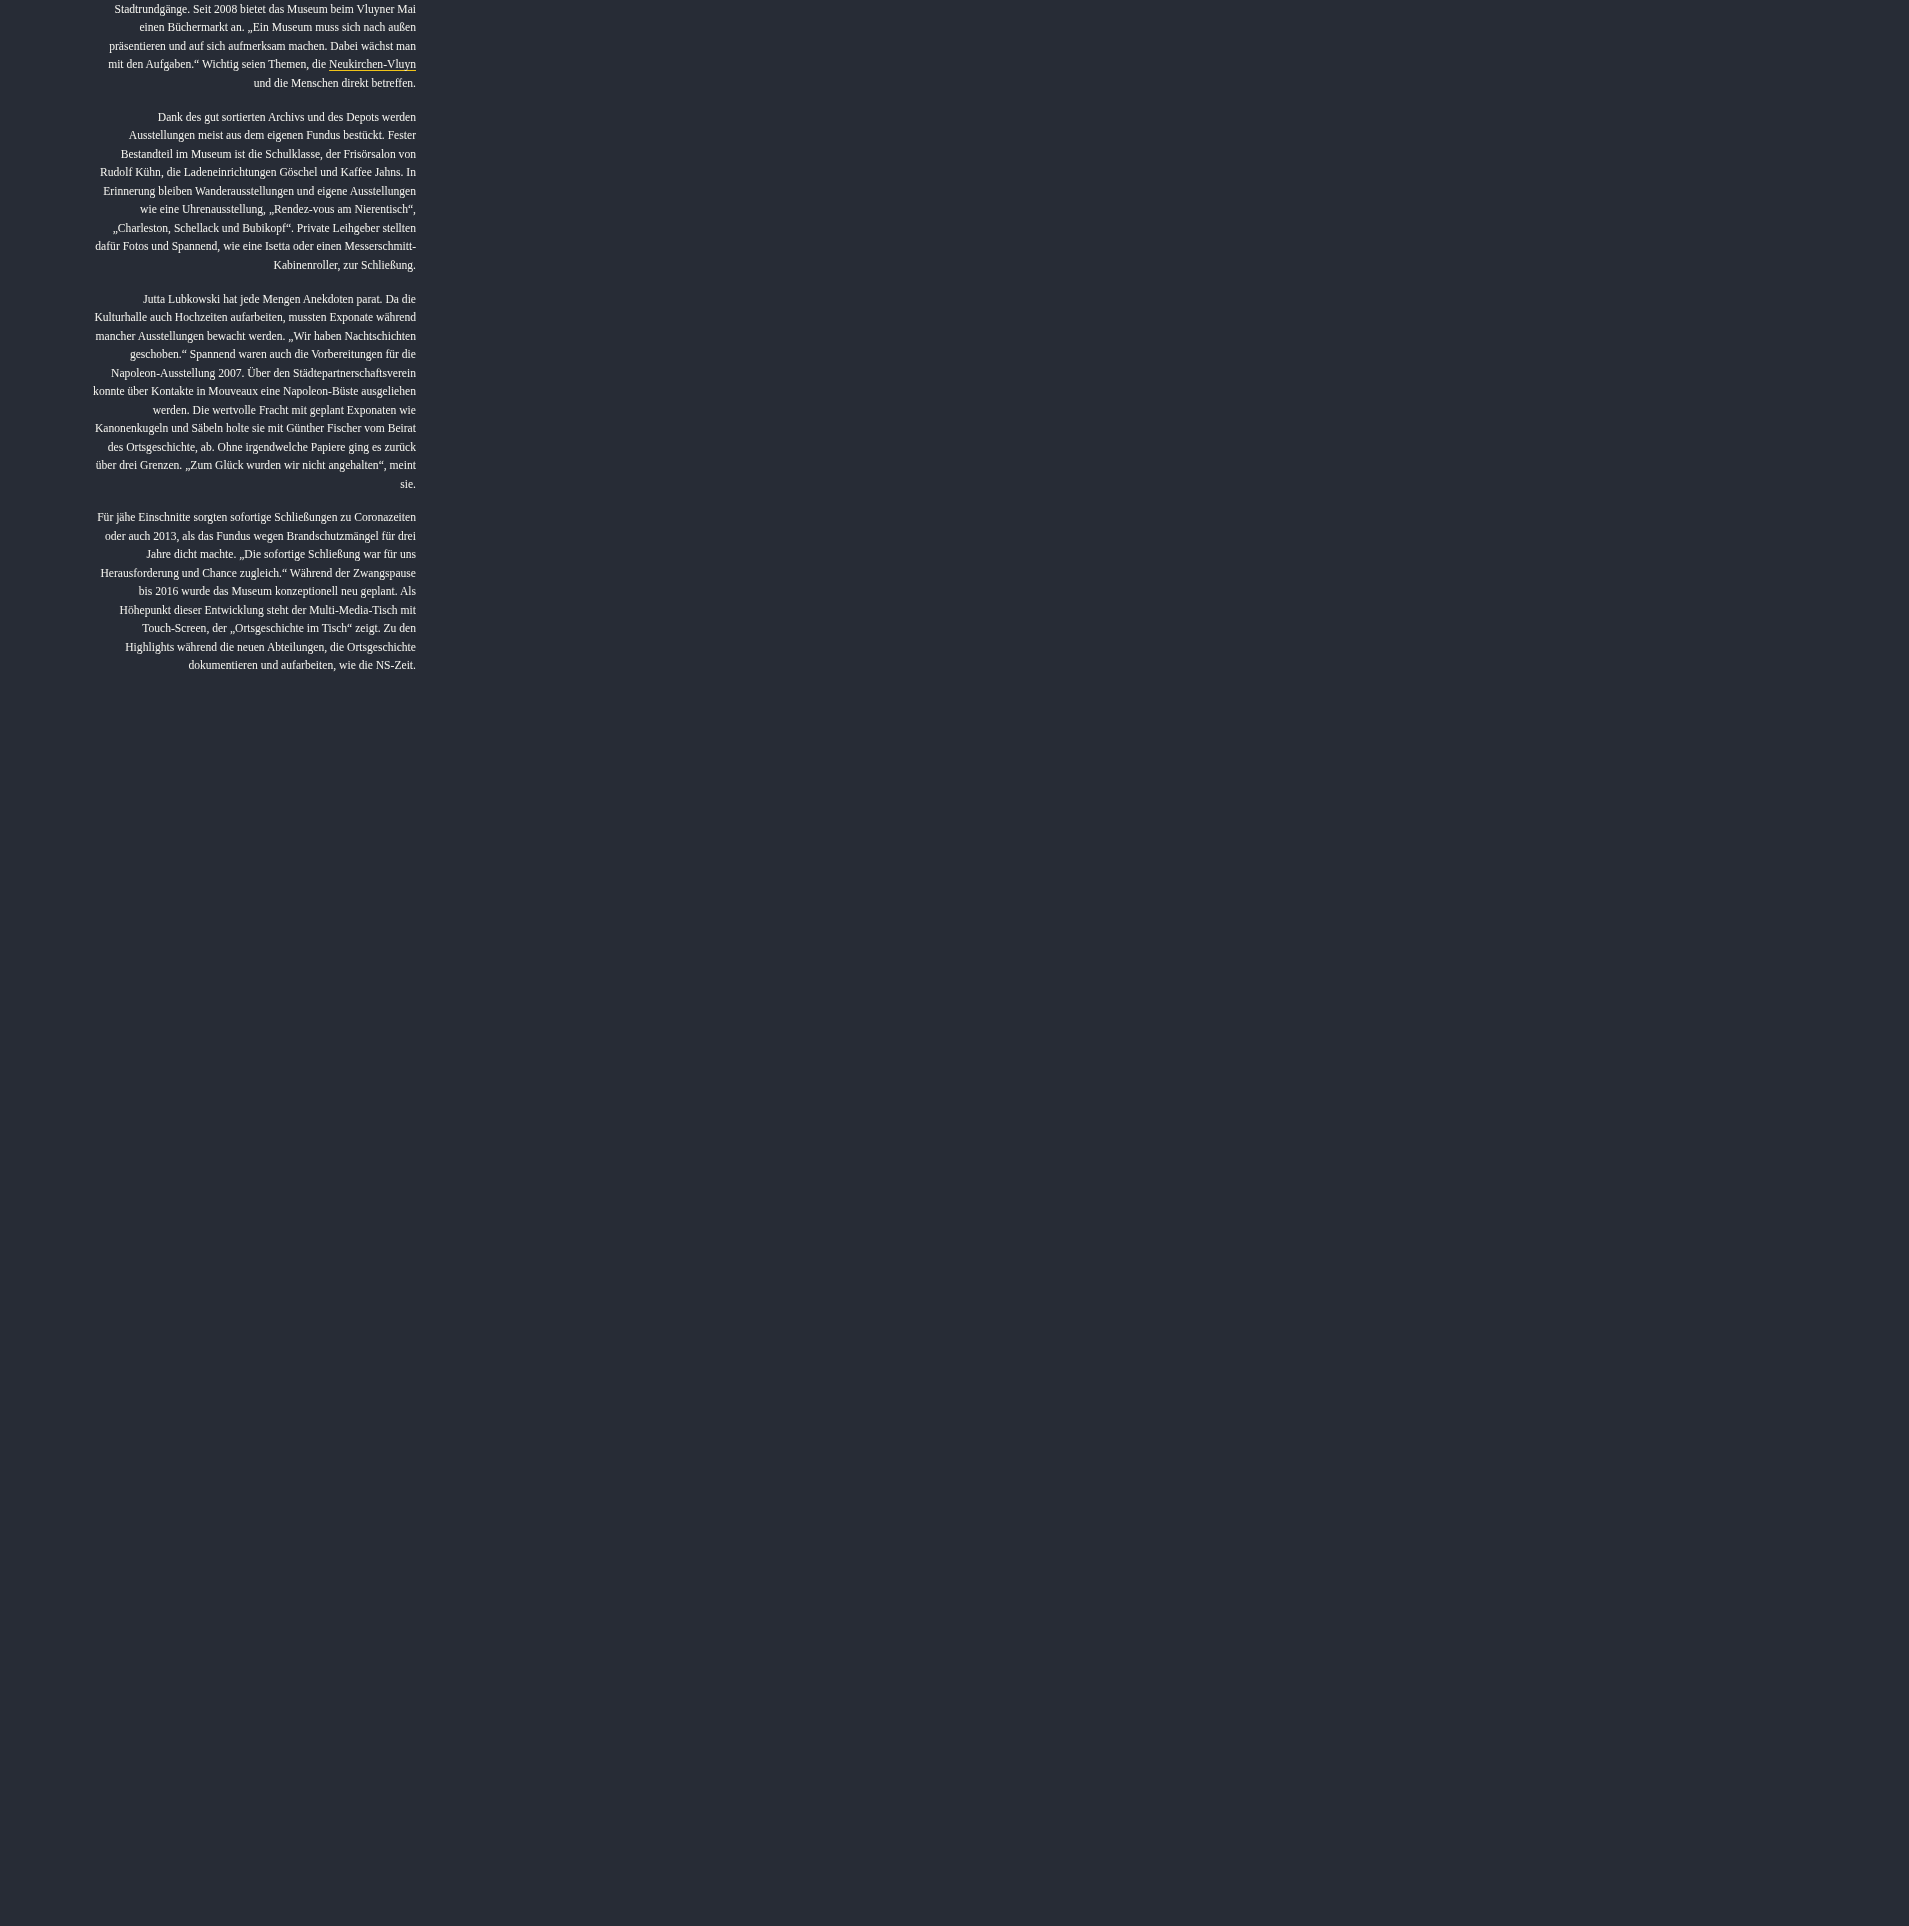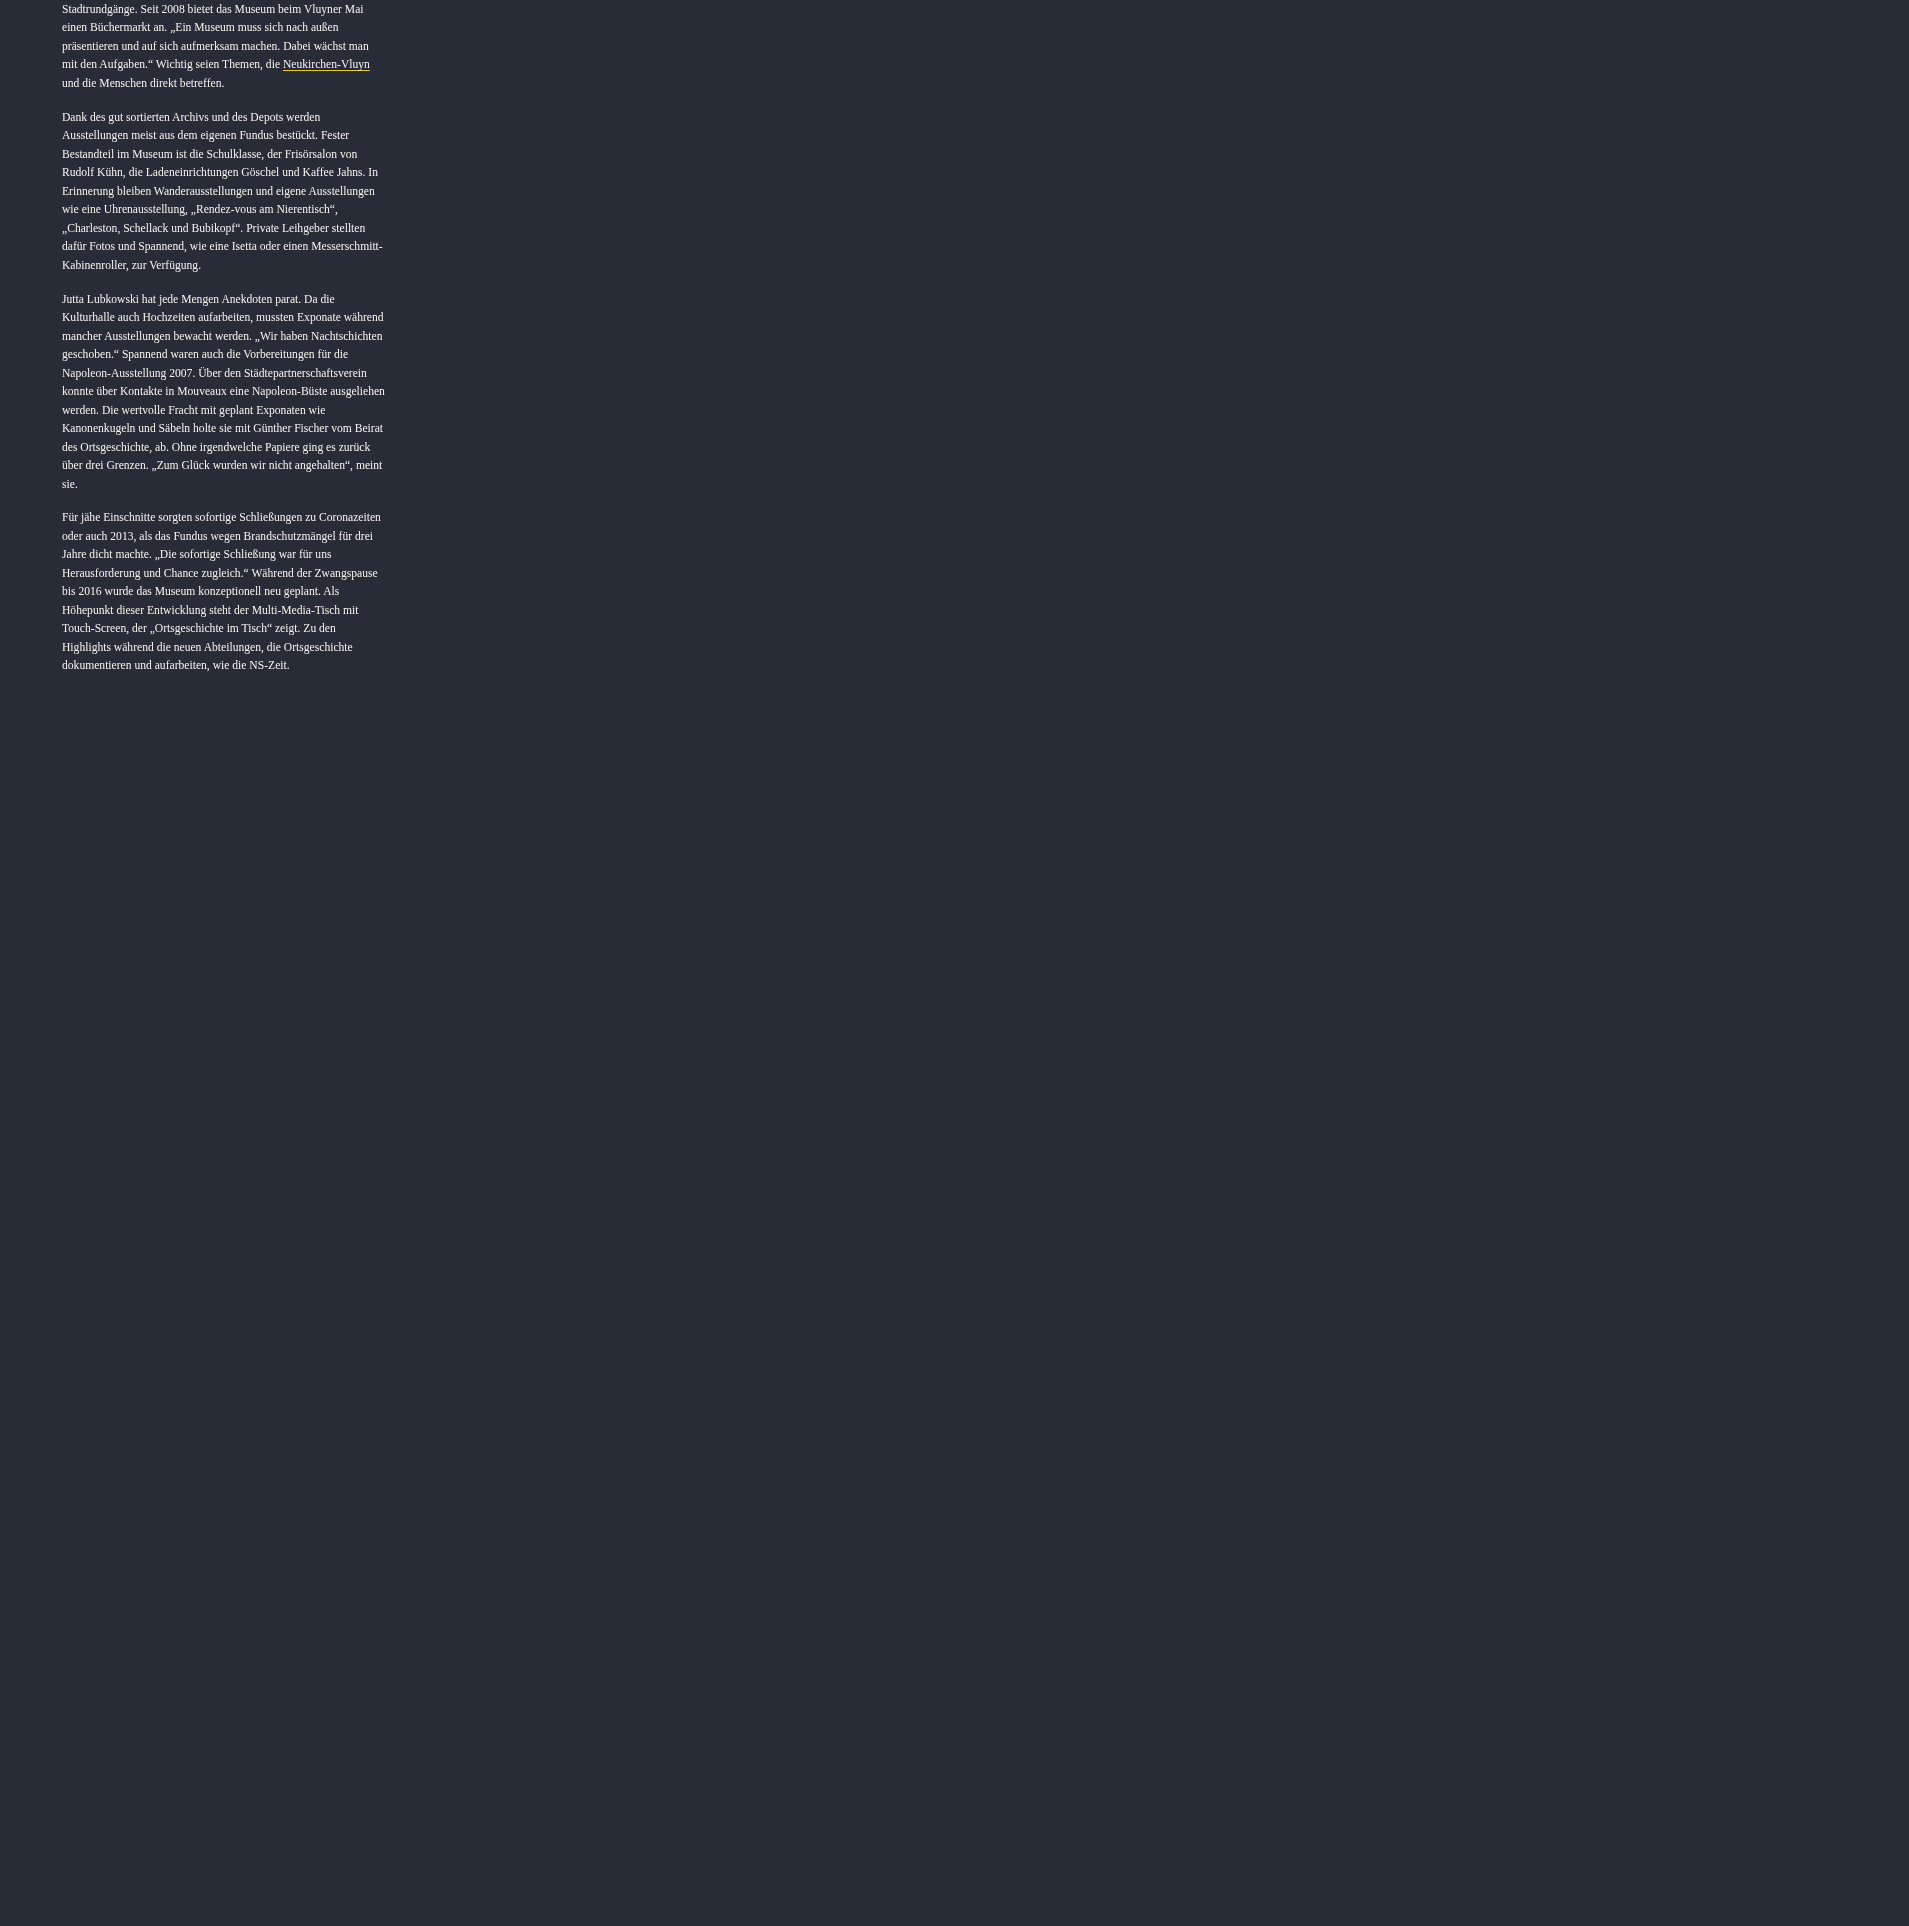--- a/index.html
+++ b/index.html
@@ -1,20 +1,20 @@
 <!DOCTYPE html>
 <html lang="de" style="--bg: #272c36; --fg: #f5f4ef; --underline: #f0c419;font-size:6.2px"><head>
 <meta charset="utf-8">
 <style>
   :root {
     --bg: #272c36;
     --fg: #f5f4ef;
     --underline: #f0c419;
   }
-  * { box-sizing: border-box; }
+  * { box-sizing: border-box; text-align: right; }
   html, body {
     margin: 0;
     padding: 0;
     background: var(--bg);
   }
   body {
     width: 478px;
     height: 675px;
     overflow: hidden;
     padding: 0.8px 62px 0 62px;
@@ -57,21 +57,21 @@
 
   <p class="para">
     <span class="line">Dank des gut sortierten Archivs und des Depots werden</span>
     <span class="line">Ausstellungen meist aus dem eigenen Fundus bestückt. Fester</span>
     <span class="line">Bestandteil im Museum ist die Schulklasse, der Frisörsalon von</span>
     <span class="line">Rudolf Kühn, die Ladeneinrichtungen Göschel und Kaffee Jahns. In</span>
     <span class="line">Erinnerung bleiben Wanderausstellungen und eigene Ausstellungen</span>
     <span class="line">wie eine Uhrenausstellung, „Rendez-vous am Nierentisch“,</span>
     <span class="line">„Charleston, Schellack und Bubikopf“. Private Leihgeber stellten</span>
     <span class="line">dafür Fotos und Spannend, wie eine Isetta oder einen Messerschmitt-</span>
-    <span class="line">Kabinenroller, zur Verfügung.</span>
+    <span class="line">Kabinenroller, zur Schließung.</span>
   </p>
 
   <p class="para">
     <span class="line">Jutta Lubkowski hat jede Mengen Anekdoten parat. Da die</span>
     <span class="line">Kulturhalle auch Hochzeiten aufarbeiten, mussten Exponate während</span>
     <span class="line">mancher Ausstellungen bewacht werden. „Wir haben Nachtschichten</span>
     <span class="line">geschoben.“ Spannend waren auch die Vorbereitungen für die</span>
     <span class="line">Napoleon-Ausstellung 2007. Über den Städtepartnerschaftsverein</span>
     <span class="line">konnte über Kontakte in Mouveaux eine Napoleon-Büste ausgeliehen</span>
     <span class="line">werden. Die wertvolle Fracht mit geplant Exponaten wie</span>

